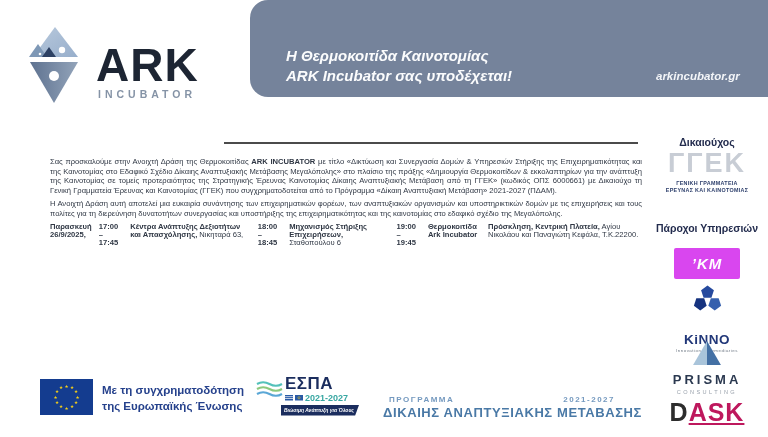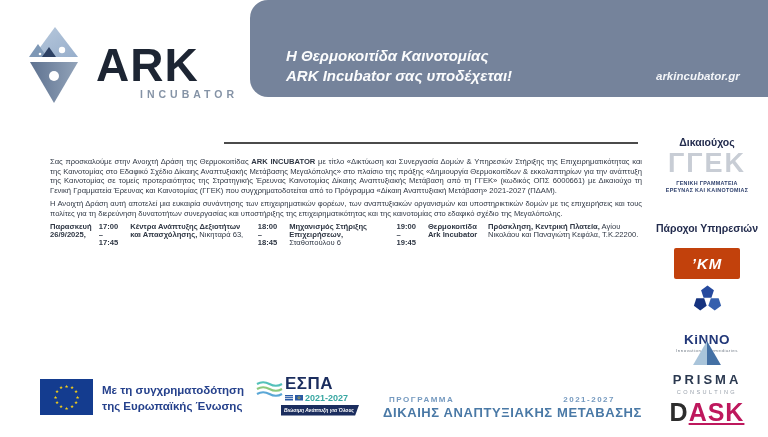--- a/index.html
+++ b/index.html
@@ -7,21 +7,21 @@
         font-family:"Liberation Sans",sans-serif;overflow:hidden;margin:0 auto;}
   .abs{position:absolute;}
   .b{font-weight:700;}
 
   
   .band{left:250px;top:0;width:518px;height:97px;background:#75839b;
         border-radius:18px 0 0 18px;}
   .ark-mark{left:28px;top:26px;}
   .brand{left:96px;top:42px;font-size:46px;font-weight:800;color:#1d2533;
          letter-spacing:1px;line-height:46px;}
-  .brand-sub{left:98px;top:88px;width:140px;text-align:right;font-size:10.5px;
+  .brand-sub{left:98px;top:88px;width:140px;text-align:left;font-size:10.5px;
              letter-spacing:4px;color:#8593a6;font-weight:600;}
   .welcome{left:286px;top:46px;color:#fbfcfd;font-style:italic;font-weight:700;
            font-size:15px;line-height:20px;}
   .website{left:656px;top:70px;color:#f3f5f8;font-style:italic;font-weight:600;
            font-size:11.5px;cursor:pointer;}
 
   
   .title{left:106px;top:114px;font-size:24px;color:#3e3e3e;font-weight:400;letter-spacing:1px;}
   .title-rule{left:224px;top:142px;width:414px;border-top:2px solid #4b4b4b;height:0;}
   .para{left:50px;width:592px;font-size:7.6px;line-height:9.7px;color:#2f3744;
@@ -32,21 +32,21 @@
 
   
   .side{left:646px;width:122px;text-align:center;}
   .side-h{font-size:10.5px;font-weight:700;color:#232c4e;}
   .h-benef{top:136px;} .h-prov{top:222px;}
   .ggek{top:150px;}
   .ggek-acronym{font-size:27px;font-weight:700;color:#c8cdd5;letter-spacing:2px;line-height:27px;}
   .ggek-lines{margin-top:3px;font-size:5.4px;font-weight:700;color:#2c3e6b;
               line-height:6.6px;letter-spacing:0.3px;}
   .km{top:248px;}
-  .km-box{margin:0 auto;width:66px;height:31px;background:#c2410c;border-radius:2px;
+  .km-box{margin:0 auto;width:66px;height:31px;background:#d946ef;border-radius:2px;
           display:flex;align-items:center;justify-content:center;color:#fff;
           font-weight:700;font-style:italic;font-size:15px;letter-spacing:1px;}
   .kinno{top:285px;}
   .kinno-name{margin-top:16px;font-size:13.5px;font-weight:800;color:#223879;letter-spacing:0.5px;}
   .kinno-tag{margin-top:1px;font-size:4.4px;color:#707a86;letter-spacing:0.5px;}
   .prisma{top:340px;}
   .prisma-name{margin-top:2px;font-size:13px;font-weight:600;color:#2b3950;letter-spacing:3px;}
   .prisma-sub{margin-top:2px;font-size:5.6px;color:#9aa2ac;letter-spacing:2.4px;}
   .dask{top:398px;font-size:25px;font-weight:800;letter-spacing:1px;}
   .dask-d{color:#2d2d2d;} .dask-ask{color:#be185d;text-decoration:underline;}

